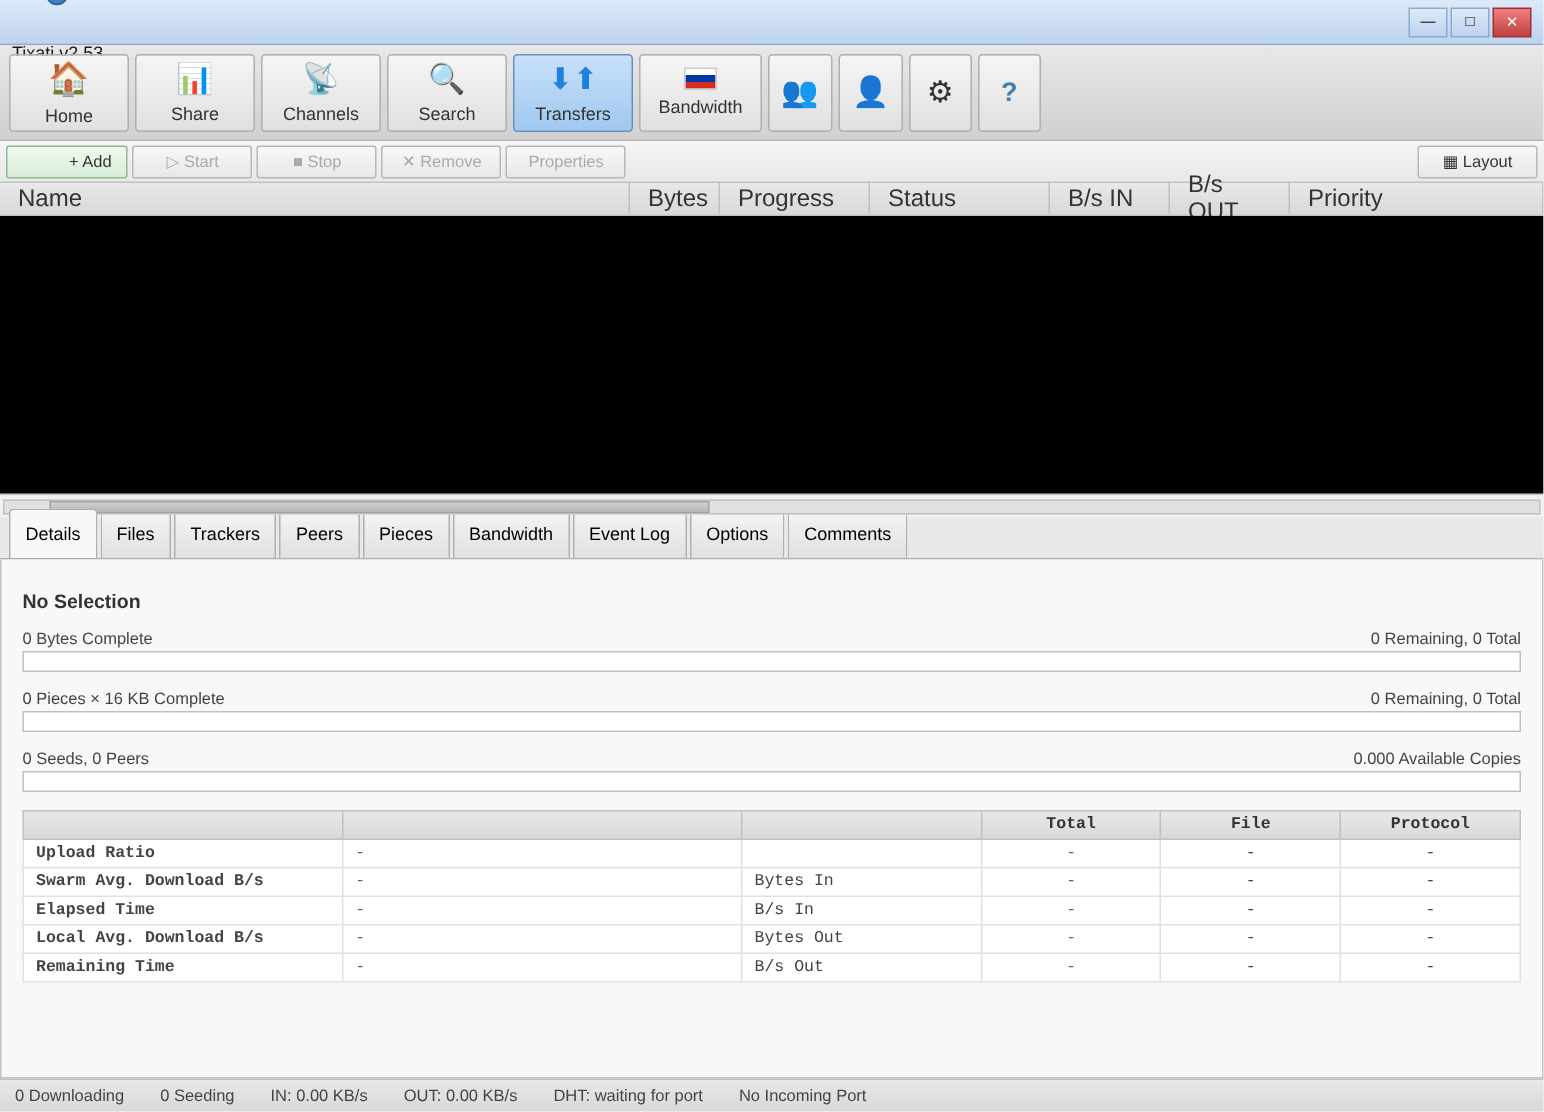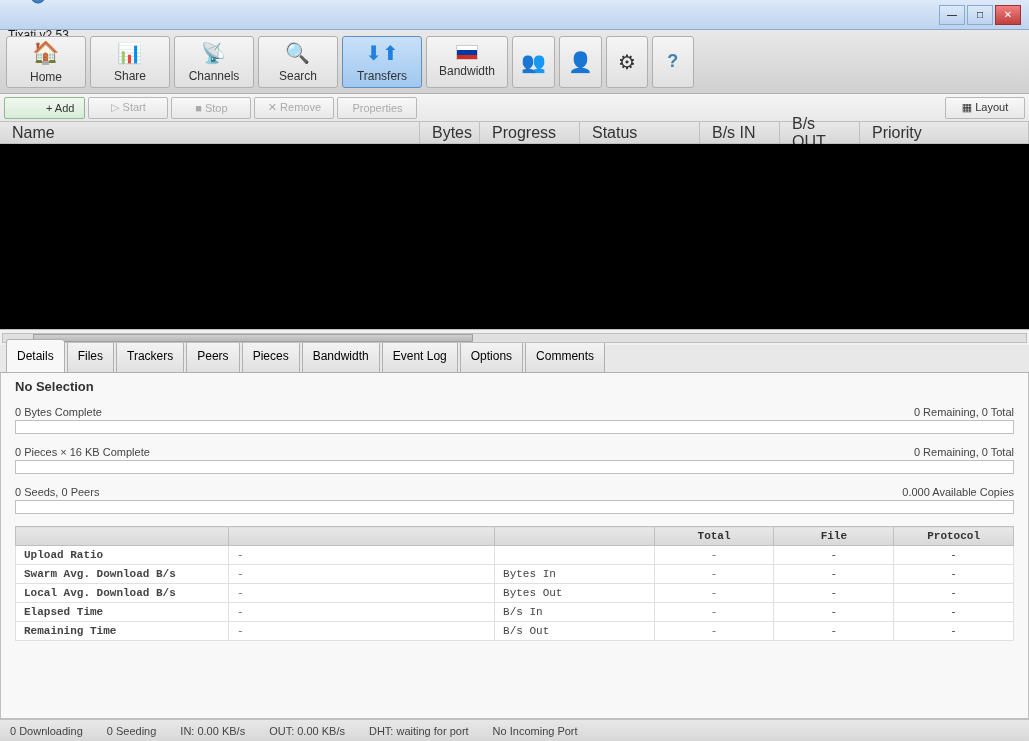--- a/index.html
+++ b/index.html
@@ -202,21 +202,21 @@
       background: #f8f8f8;
       border-color: #b0b0b0;
       border-bottom-color: #f8f8f8;
       z-index: 1;
     }
 
     
     .details-panel {
       background: #f8f8f8;
       flex: 1;
-      padding: 6px 14px;
+      padding: 20px 14px;
       border: 1px solid #c0c0c0;
       border-top: none;
       overflow: hidden;
     }
     .no-selection {
       font-size: 13px;
       font-weight: bold;
       color: #333;
       margin-bottom: 12px;
     }
@@ -480,32 +480,32 @@
         <tr>
           <td class="col-label">Swarm Avg. Download B/s</td>
           <td class="col-val">-</td>
           <td>Bytes In</td>
           <td class="col-val2" style="text-align:center;">-</td>
           <td class="col-val3" style="text-align:center;">-</td>
           <td class="col-val4" style="text-align:center;">-</td>
         </tr>
 
         <tr>
-          <td class="col-label">Local Avg. Download B/s</td>
+          <td class="col-label">Elapsed Time</td>
           <td class="col-val">-</td>
-          <td>Bytes Out</td>
+          <td>B/s In</td>
           <td class="col-val2" style="text-align:center;">-</td>
           <td class="col-val3" style="text-align:center;">-</td>
           <td class="col-val4" style="text-align:center;">-</td>
         </tr>
 
         <tr>
-          <td class="col-label">Elapsed Time</td>
+          <td class="col-label">Local Avg. Download B/s</td>
           <td class="col-val">-</td>
-          <td>B/s In</td>
+          <td>Bytes Out</td>
           <td class="col-val2" style="text-align:center;">-</td>
           <td class="col-val3" style="text-align:center;">-</td>
           <td class="col-val4" style="text-align:center;">-</td>
         </tr>
 
         <tr>
           <td class="col-label">Remaining Time</td>
           <td class="col-val">-</td>
           <td>B/s Out</td>
           <td class="col-val2" style="text-align:center;">-</td>

